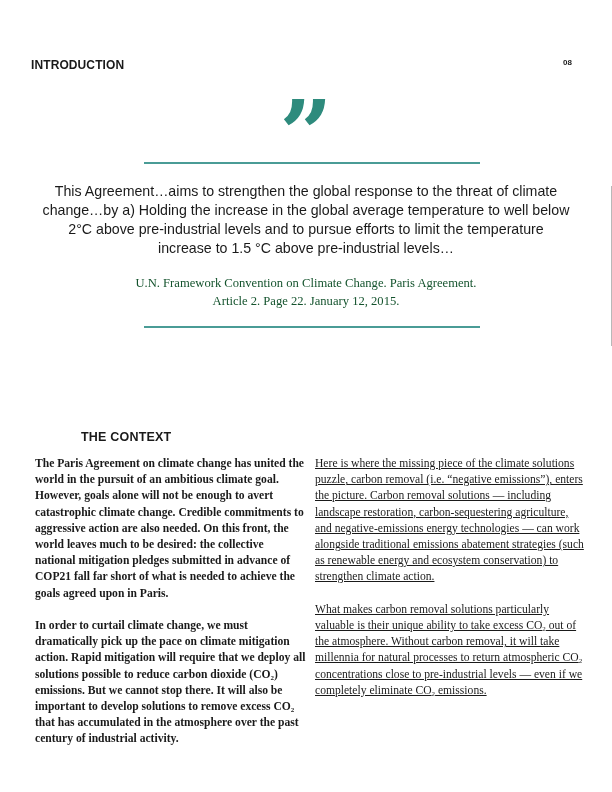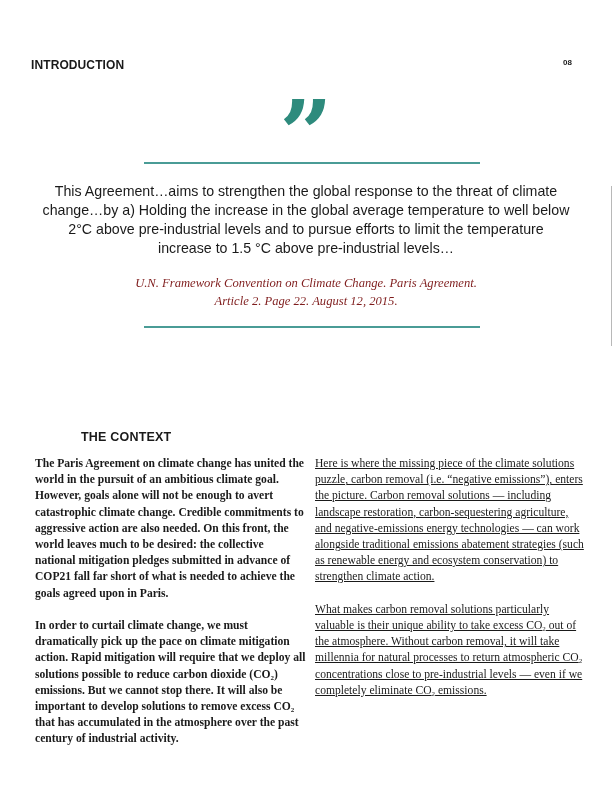--- a/index.html
+++ b/index.html
@@ -24,21 +24,21 @@
       position: absolute; left: 144px; width: 336px; height: 2px; background: #4a9c96;
     }
     .rule.top { top: 162px; }
     .rule.bottom { top: 326px; }
     .quote-text {
       position: absolute; left: 40px; width: 532px; top: 182px; text-align: center;
       font-family: Liberation Sans, sans-serif; font-size: 14.2px; line-height: 19px; color: #1a1a1a;
     }
     .citation {
       position: absolute; left: 80px; width: 452px; top: 274px; text-align: center;
-      font-family: "Liberation Serif", serif; font-style: italic; font-size: 12.6px; line-height: 18px; color: #7f1d1d;
+      font-family: "Liberation Serif", serif; font-size: 12.6px; line-height: 18px; color: #14532d;
     }
     .section-title {
       position: absolute; left: 33px; top: 430px;
       font-family: "Liberation Sans", sans-serif; font-weight: bold; font-size: 12.5px; letter-spacing: 0.2px; margin-left: 48px;
     }
     .col {
       position: absolute; width: 272px;
       font-family: "Liberation Serif", serif; font-size: 11.6px; line-height: 16.2px; color: #1a1a1a;
     }
     .col.left { left: 35px; top: 456px; font-weight: bold; }
@@ -55,21 +55,21 @@
 <div class="header-left">INTRODUCTION</div>
 <div class="header-right">08</div>
 
 <div class="quote-mark">”</div>
 <div class="rule top"></div>
 
 <div class="quote-text">This Agreement…aims to strengthen the global response to the threat of climate change…by a) Holding the increase in the global average temperature to well below 2°C above pre-industrial levels and to pursue efforts to limit the temperature increase to 1.5 °C above pre-industrial levels…</div>
 
 <div class="citation">
   <div>U.N. Framework Convention on Climate Change. Paris Agreement.</div>
-  <div>Article 2. Page 22. August 12, 2015.</div>
+  <div>Article 2. Page 22. January 12, 2015.</div>
 </div>
 <div class="rule bottom"></div>
 
 <div class="edge-line"></div>
 
 <div class="section-title">THE CONTEXT</div>
 
 <div class="col left">
   <p>The Paris Agreement on climate change has united the world in the pursuit of an ambitious climate goal. However, goals alone will not be enough to avert catastrophic climate change. Credible commitments to aggressive action are also needed. On this front, the world leaves much to be desired: the collective national mitigation pledges submitted in advance of COP21 fall far short of what is needed to achieve the goals agreed upon in Paris.</p>
   <p><span>In order to curtail climate change, we must dramatically pick up the pace on climate mitigation action. Rapid mitigation will require that we deploy all solutions possible to reduce carbon dioxide (CO</span><sub>2</sub><span>) emissions. But we cannot stop there. It will also be important to develop solutions to remove excess CO</span><sub>2</sub><span> that has accumulated in the atmosphere over the past century of industrial activity.</span></p>

